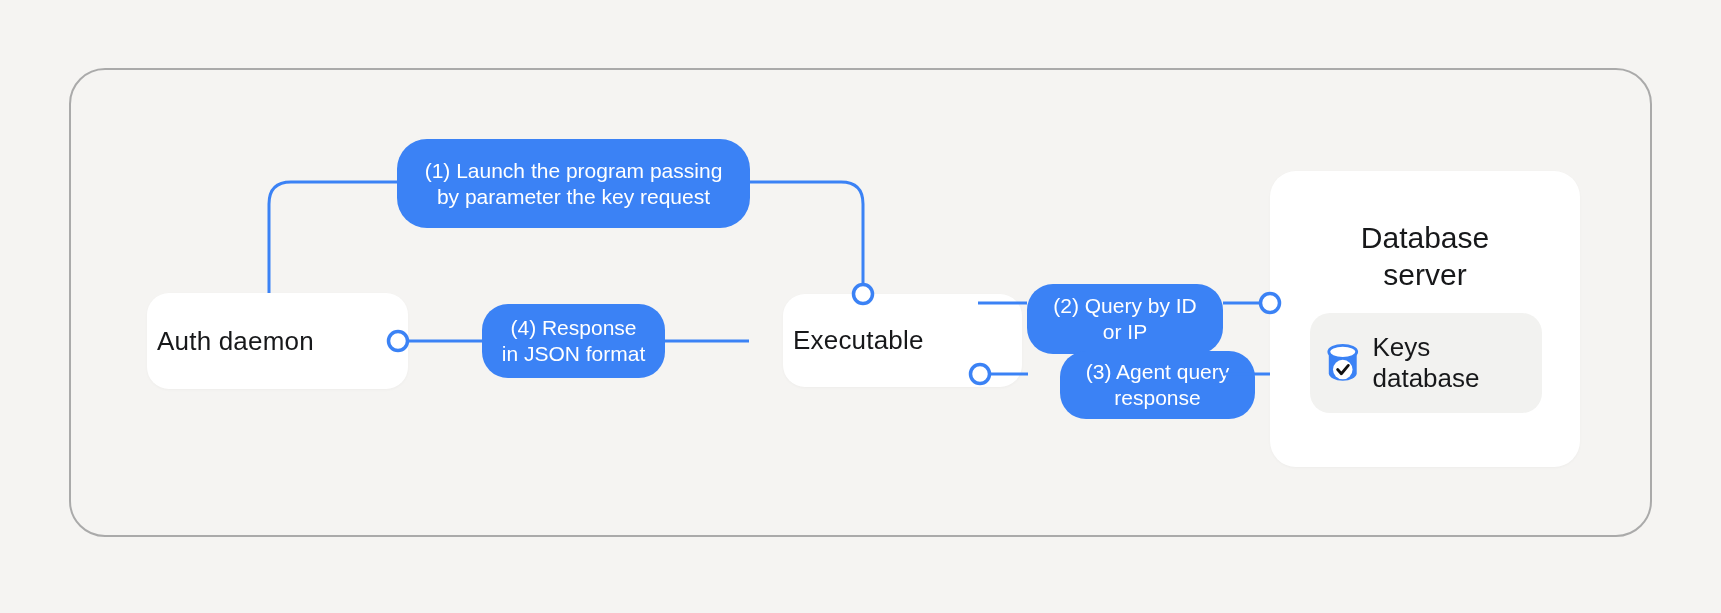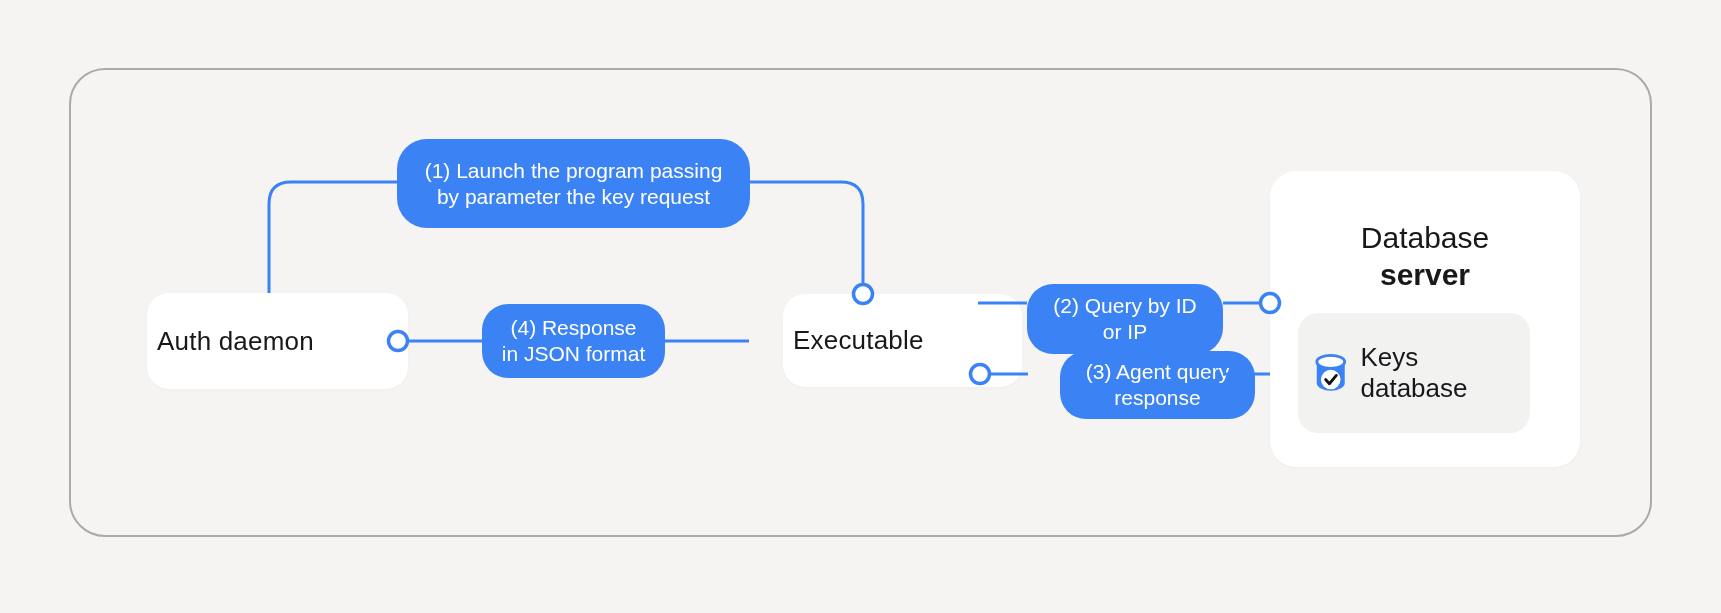--- a/index.html
+++ b/index.html
@@ -71,25 +71,25 @@
     position: absolute;
     top: 48px; left: 0; right: 0;
     text-align: center;
     color: #17181a;
     font-size: 30px;
     font-weight: 500;
     line-height: 37px;
   }
   .db-subtitle {
     display: block;
-    font-weight: 700;
+    font-weight: 400;
   }
   .keys-card {
     position: absolute;
-    left: 28px; top: 142px; width: 232px; height: 120px;
+    left: 40px; top: 142px; width: 232px; height: 100px;
     background: #f2f2f0;
     border-radius: 20px;
     display: flex;
     align-items: center;
     padding-left: 16px;
     box-sizing: border-box;
   }
   .keys-label {
     color: #17181a;
     font-size: 26px;

